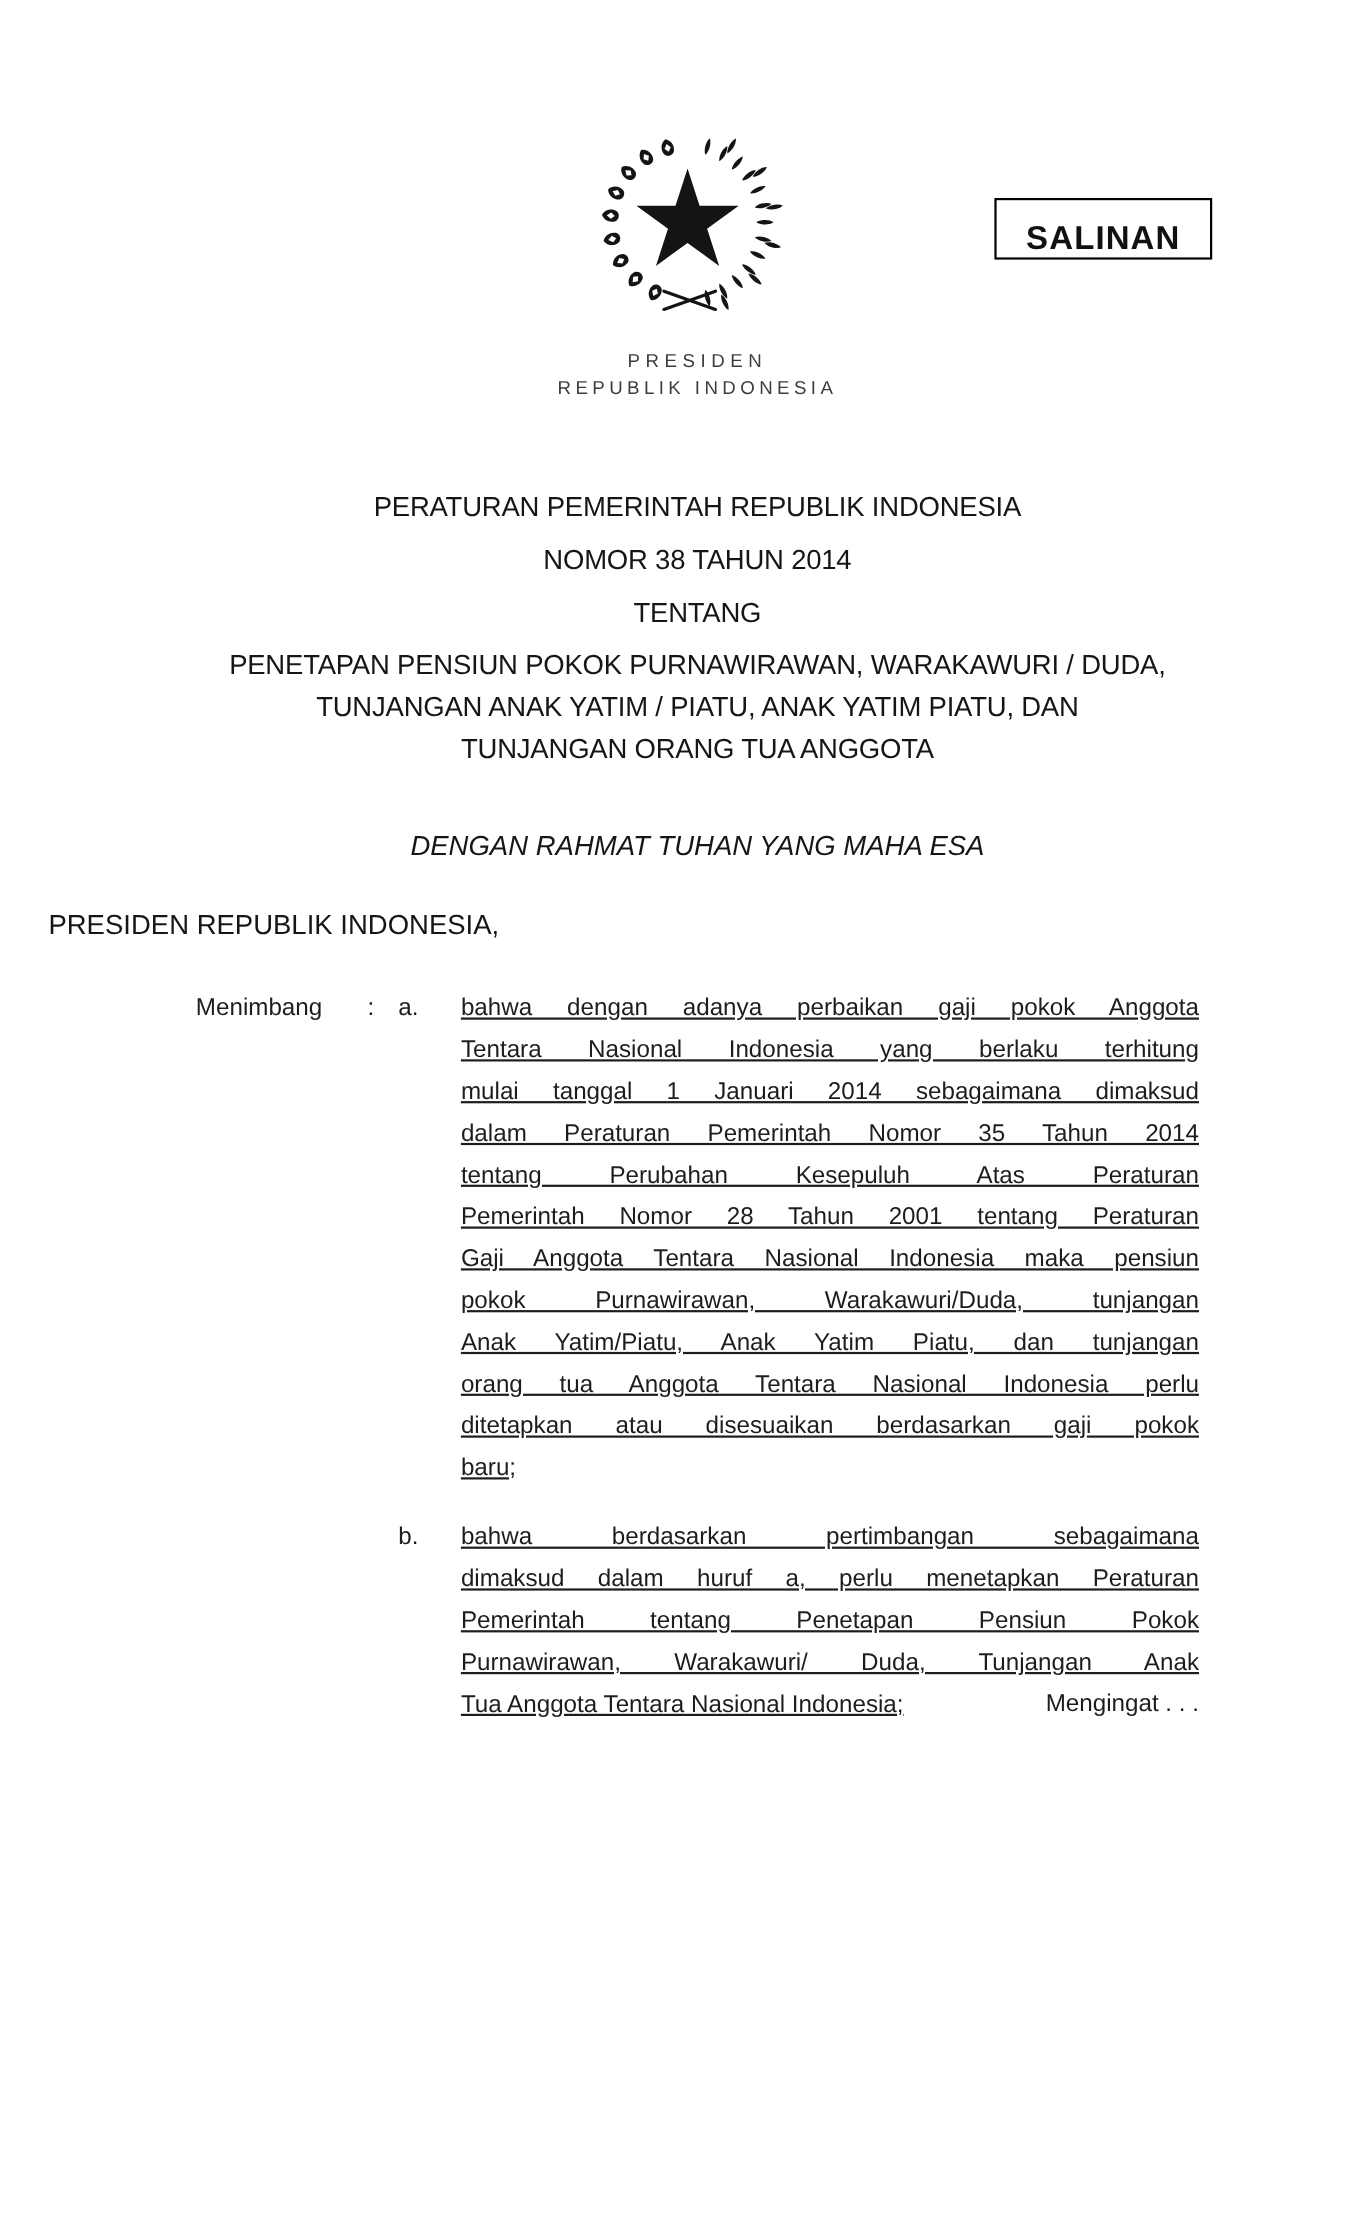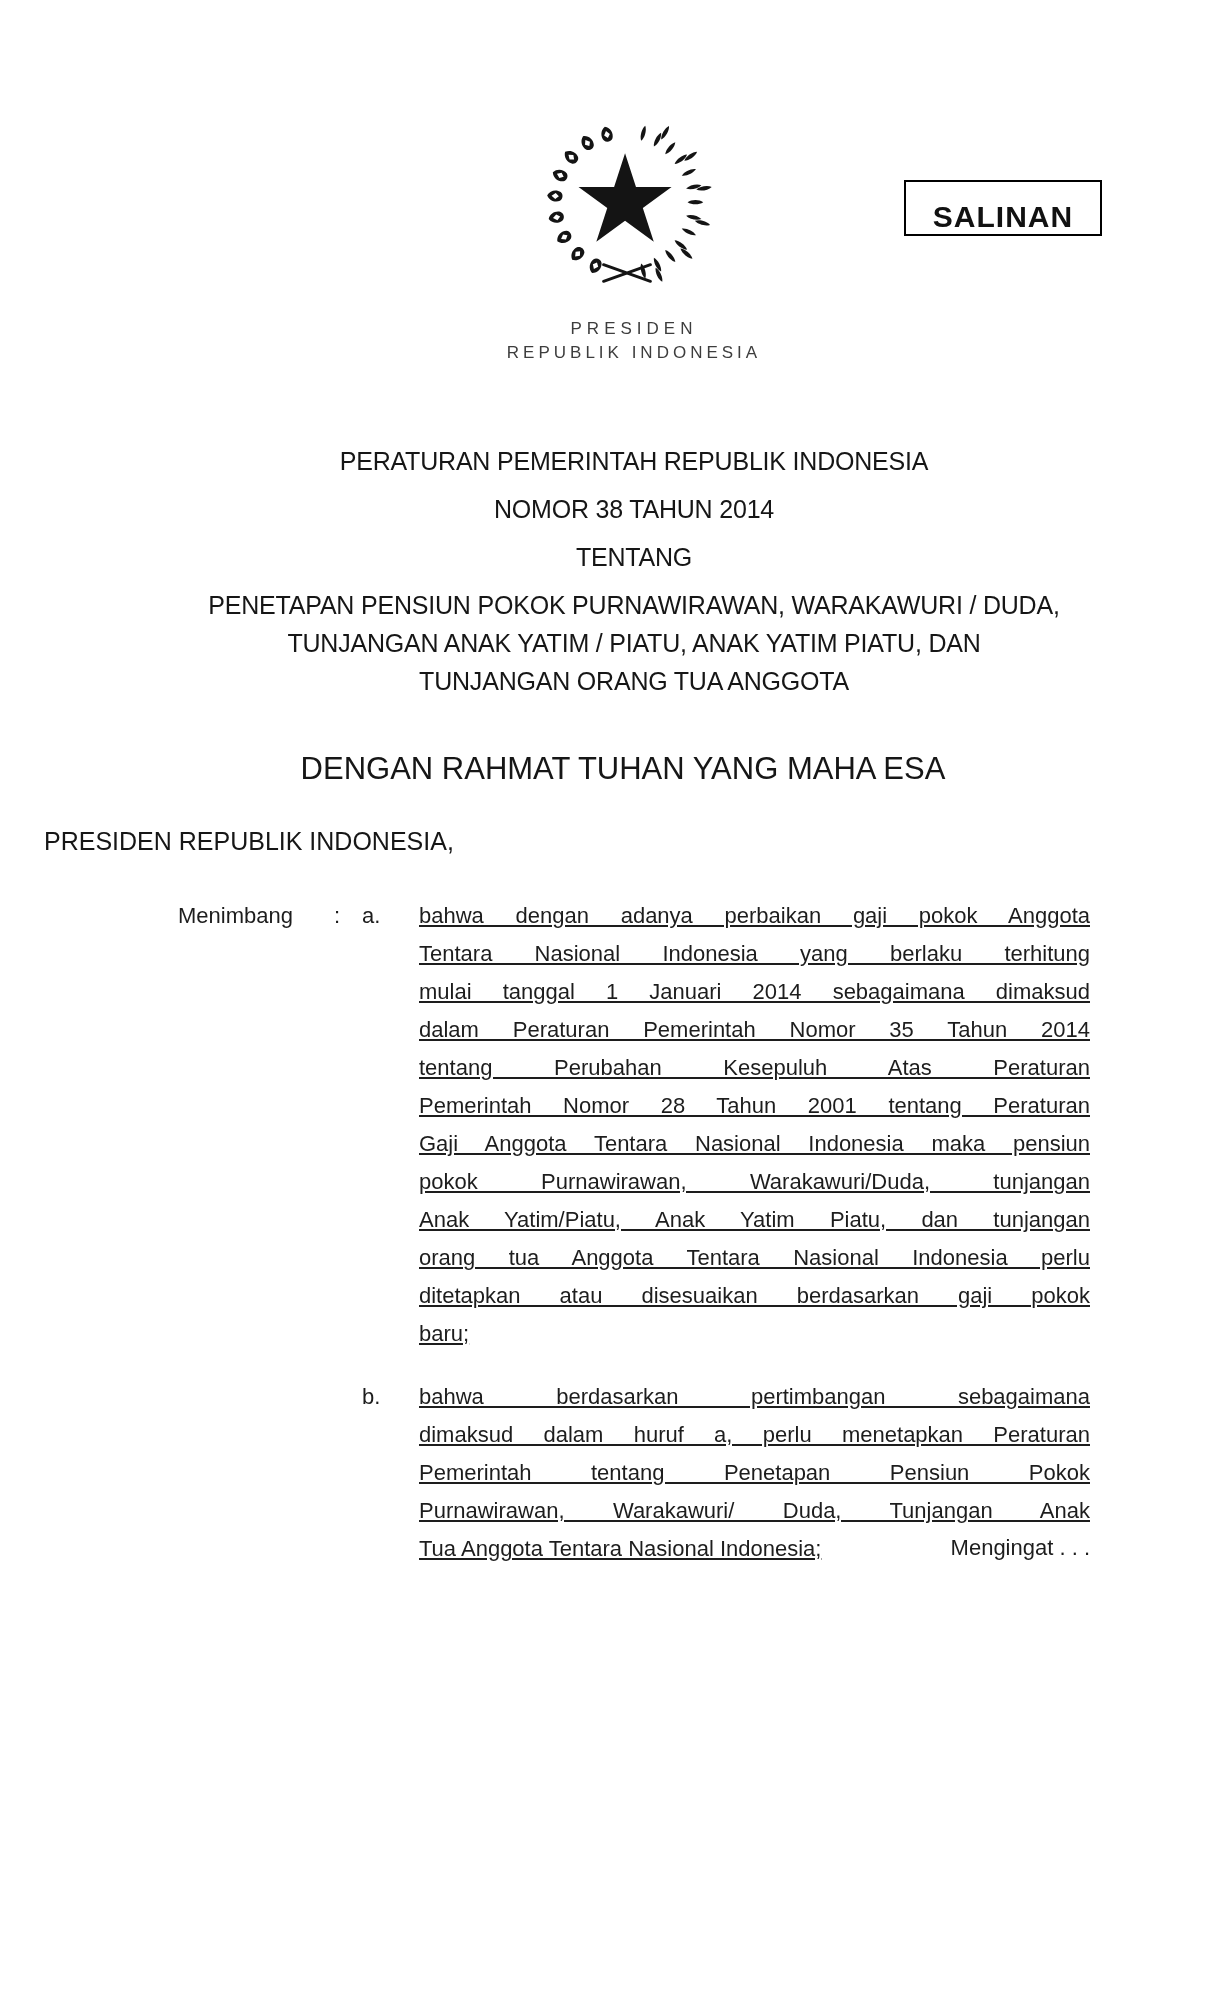--- a/index.html
+++ b/index.html
@@ -17,21 +17,21 @@
   
   .seal{position:absolute;left:541px;top:122px;width:172px;height:172px;}
   
   .letterhead{position:absolute;left:44px;top:318px;width:1180px;text-align:center;color:#3d3d3d;}
   .lh1{font-size:17px;letter-spacing:5px;line-height:22px;}
   .lh2{font-size:17px;letter-spacing:4px;line-height:25px;}
   
   .title-block{position:absolute;left:44px;top:410px;width:1180px;text-align:center;color:#161616;margin-top:32px;}
   .title-line{font-size:25px;line-height:38px;letter-spacing:-0.2px;}
   .title-line.sp{margin-bottom:10px;}
-  .motto{position:absolute;left:33px;top:750px;width:1180px;text-align:center;font-size:31px;line-height:38px;color:#161616;}
+  .motto{position:absolute;left:44px;top:750px;width:1180px;text-align:center;font-size:25px;line-height:38px;color:#161616;font-style:italic;}
   .opening{position:absolute;left:44px;top:822px;width:1180px;text-align:left;font-size:25px;line-height:38px;color:#161616;}
   
   .content{position:absolute;left:178px;top:0;width:912px;height:2016px;}
   .crow{position:absolute;left:0;width:912px;}
   .crow-a{top:897px;}
   .crow-b{top:1378px;}
   .clabel{position:absolute;left:0;top:0;font-size:22px;line-height:38px;}
   .ccolon{position:absolute;left:156px;top:0;font-size:22px;line-height:38px;}
   .cmarker{position:absolute;left:184px;top:0;font-size:22px;line-height:38px;}
   .cbody{margin-left:241px;width:671px;}

